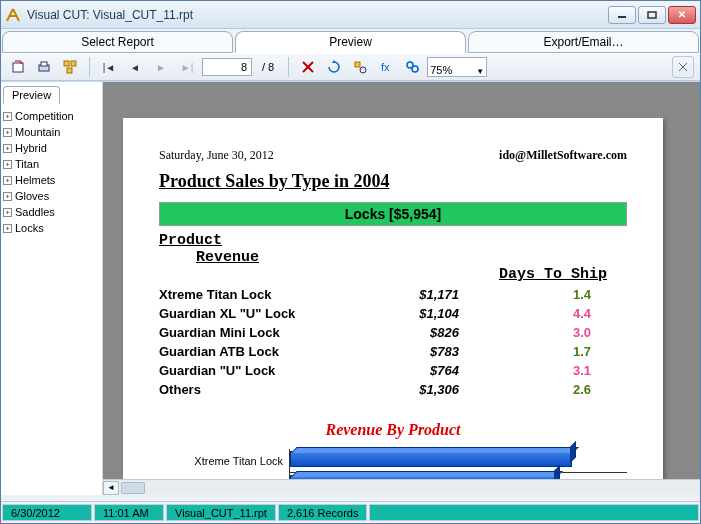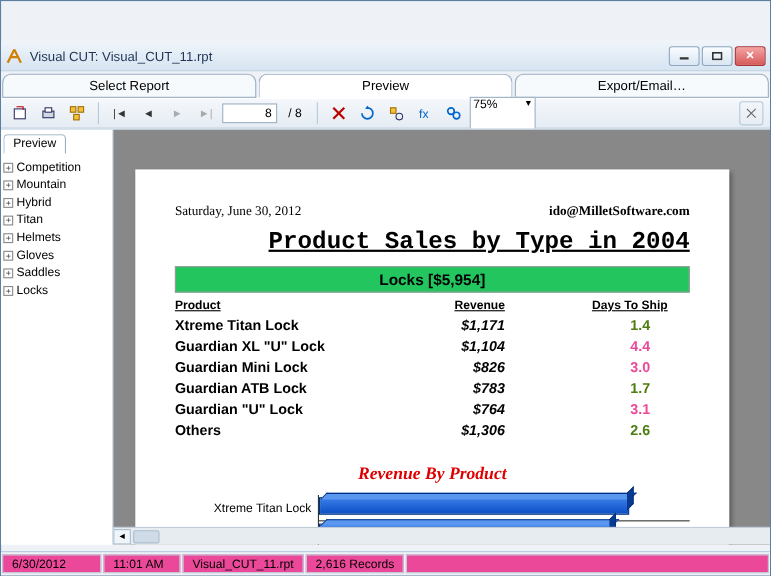--- a/index.html
+++ b/index.html
@@ -20,21 +20,20 @@
     display: flex;
     flex-direction: column;
   }
   .titlebar {
     height: 28px;
     background: linear-gradient(#f0f5fa, #d6e4f2);
     display: flex;
     align-items: center;
     padding: 0 4px;
     border-bottom: 1px solid #b5c9db;
-    margin-top: 36px;
   }
   .titlebar .app-icon {
     width: 16px; height: 16px;
     margin-right: 6px;
   }
   .titlebar .title { flex: 1; color: #1f3552; font-size: 12px; }
   .winbtns { display: flex; gap: 2px; }
   .winbtn {
     width: 28px; height: 18px;
     border: 1px solid #8fa8bf;
@@ -91,26 +90,26 @@
   .pagebox {
     width: 50px; height: 18px;
     border: 1px solid #9aafc2;
     background: #fff;
     text-align: right;
     padding: 0 4px;
     font-size: 11px;
     line-height: 16px;
   }
   .zoom {
-    width: 60px; height: 30px;
+    width: 60px; height: 20px;
     border: 1px solid #9aafc2;
     background: #fff;
     font-size: 11px;
     padding: 0 2px;
-    display: flex; align-items: flex-start; justify-content: space-between;
+    display: flex; align-items: flex-end; justify-content: space-between;
   }
   .zoom .arrow { font-size: 8px; }
   .toolbar .spacer { flex: 1; }
   .workspace {
     flex: 1;
     display: flex;
     background: #fff;
     border-top: 1px solid #c8d6e3;
     min-height: 0;
   }
@@ -157,43 +156,44 @@
     box-shadow: 2px 2px 4px rgba(0,0,0,.3);
     overflow: hidden;
     margin-top: 12px;
   }
   .report-body {
     padding: 30px 36px 10px;
     font-family: Georgia, "Times New Roman", serif;
   }
   .report-meta { display: flex; justify-content: space-between; font-size: 12px; }
   .report-title {
-    text-align: right;
-    font-size: 22px;
+    text-align: left;
+    font-size: 18px;
     font-weight: bold;
     text-decoration: underline;
     margin: 8px 0 10px;
-    font-family: Liberation Mono, monospace;
+    font-family: Liberation Serif, serif;
   }
   .groupband {
     background: #22c55e;
     border: 1px solid #999;
     text-align: center;
     font-weight: bold;
     padding: 3px 0;
     font-size: 14px;
     font-family: Arial, sans-serif;
   }
   .colhdr {
     display: flex;
-    font-family: Liberation Sans, sans-serif;
+    font-family: Liberation Mono, monospace;
     font-weight: bold;
     text-decoration: underline;
-    font-size: 11px;
+    font-size: 15px;
     margin-top: 6px;
+    flex-direction: column;
   }
   .colhdr .c1 { width: 200px; }
   .colhdr .c2 { width: 100px; text-align: right; }
   .colhdr .c3 { flex:1; text-align: right; padding-right:20px; }
   .drow {
     display: flex;
     font-family: Arial, sans-serif;
     font-size: 13px;
     font-weight: bold;
     margin-top: 4px;
@@ -266,21 +266,21 @@
     background: #eef2f7;
     display: flex;
     align-items: stretch;
     font-size: 11px;
     margin-top: 6px;
   }
   .statusbar > div {
     border: 1px solid #c0cdd9;
     margin: 2px 1px;
     padding: 2px 8px;
-    background: #ec4899;
+    background: #14b8a6;
     display:flex;align-items:center;text-align:right;
   }
   .statusbar .sfill { flex:1; }
   svg { display:block; }
 </style>
 </head>
 <body>
 
 <div class="window">
 

